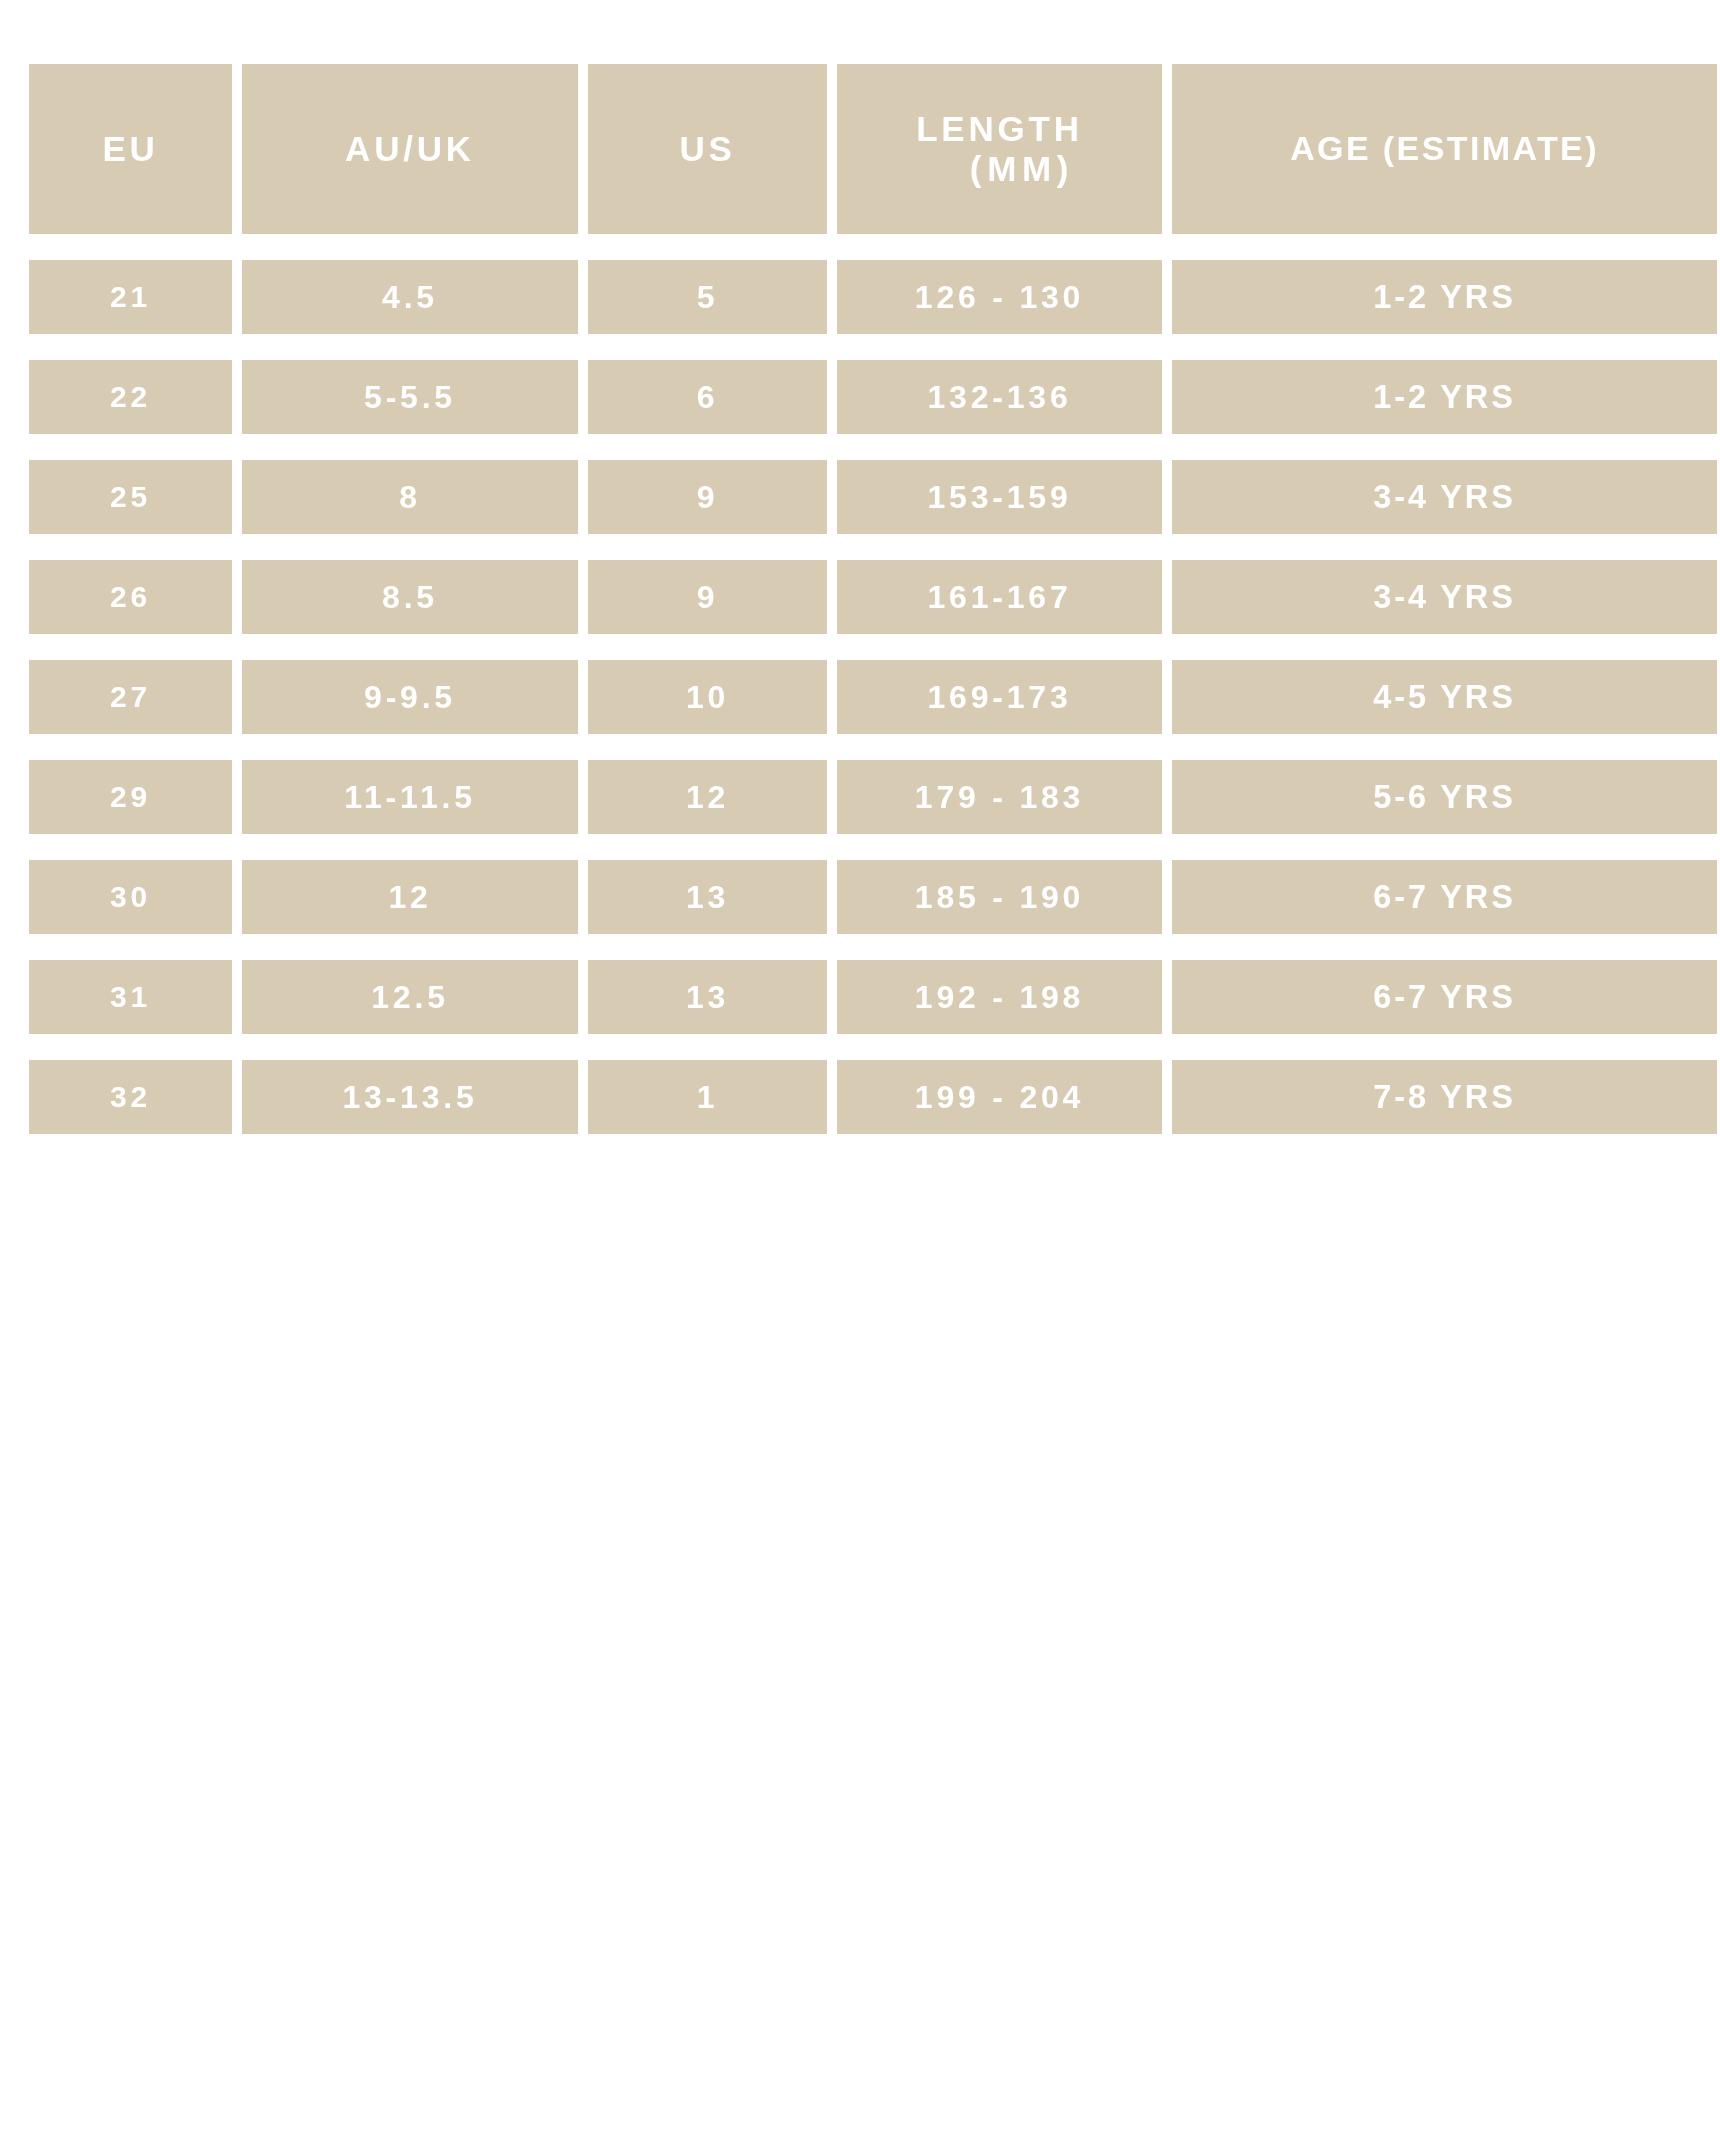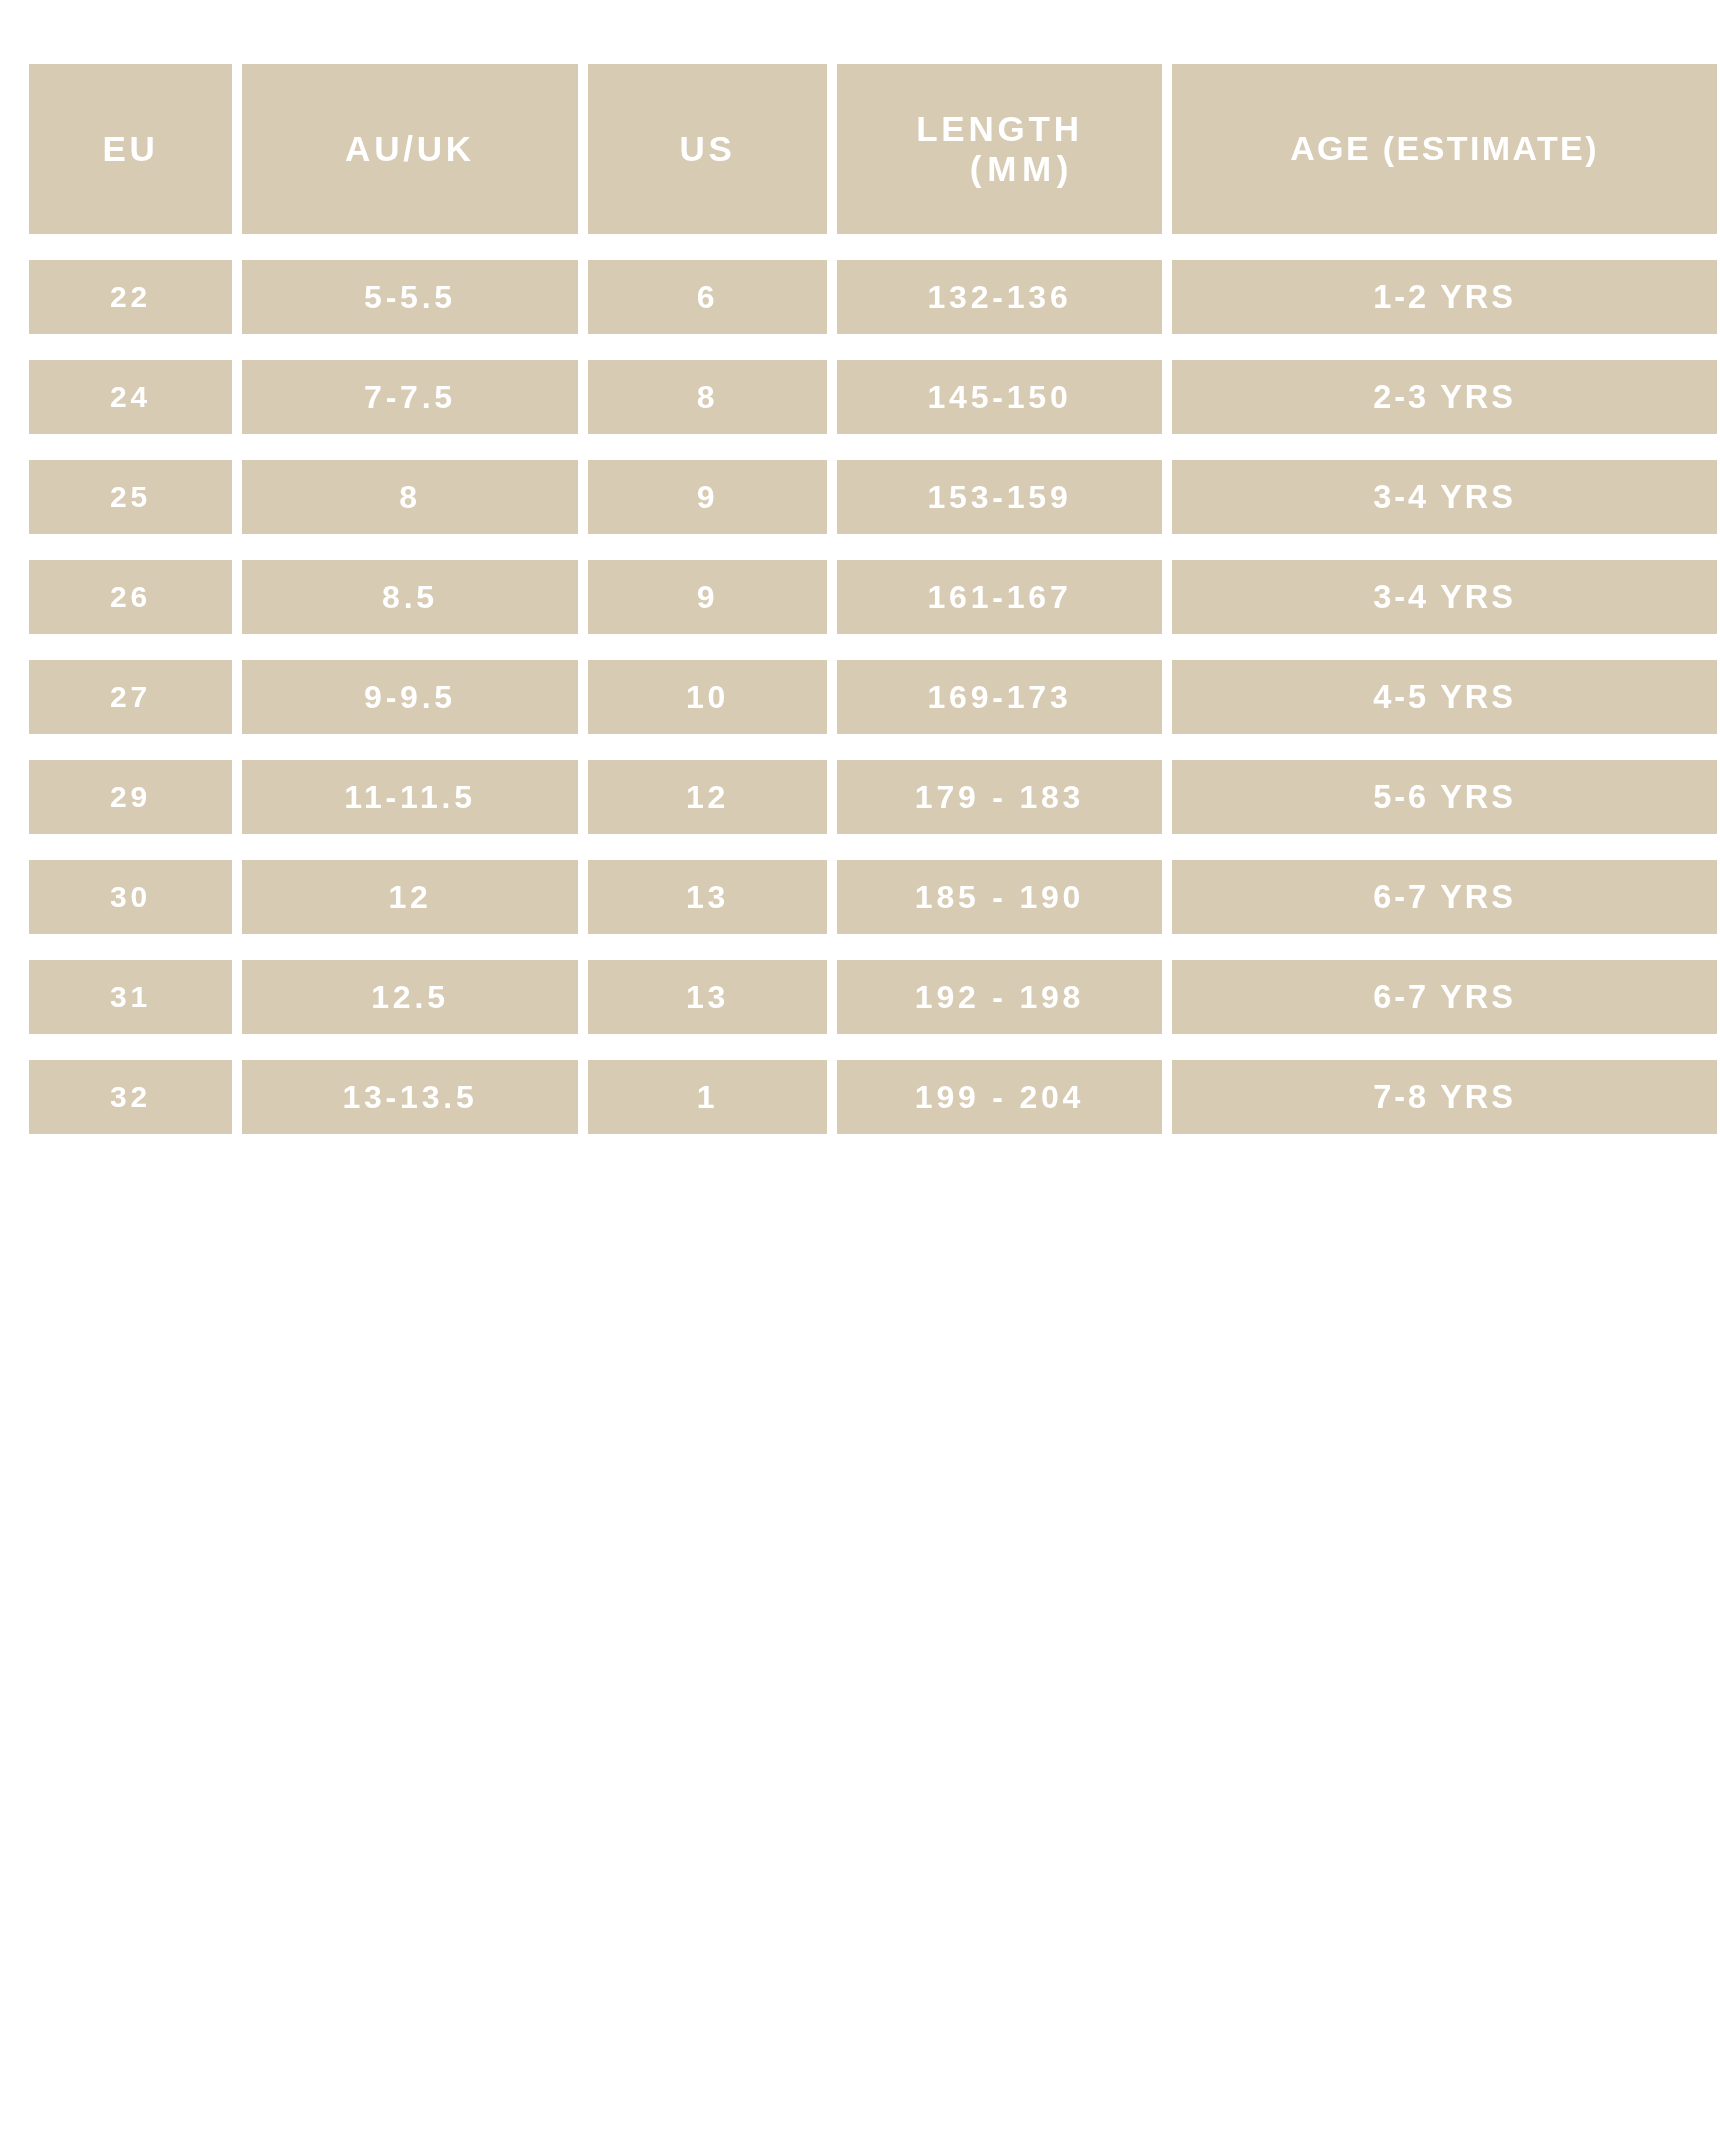--- a/index.html
+++ b/index.html
@@ -93,32 +93,32 @@
         <th class="h-us">US</th>
         <th class="h-len">
           <span>LENGTH</span>
           <span class="len-line2">(MM)</span>
         </th>
         <th class="h-age">AGE (ESTIMATE)</th>
       </tr>
     </thead>
     <tbody>
       <tr>
+        <td class="c-eu-cell">21</td>
+        <td>4.5</td>
+        <td>5</td>
+        <td>126 - 130</td>
+        <td class="c-age-cell">1-2 YRS</td>
+      </tr>
+      <tr>
         <td class="c-eu-cell">22</td>
         <td>5-5.5</td>
         <td>6</td>
         <td>132-136</td>
         <td class="c-age-cell">1-2 YRS</td>
-      </tr>
-      <tr>
-        <td class="c-eu-cell">24</td>
-        <td>7-7.5</td>
-        <td>8</td>
-        <td>145-150</td>
-        <td class="c-age-cell">2-3 YRS</td>
       </tr>
       <tr>
         <td class="c-eu-cell">25</td>
         <td>8</td>
         <td>9</td>
         <td>153-159</td>
         <td class="c-age-cell">3-4 YRS</td>
       </tr>
       <tr>
         <td class="c-eu-cell">26</td>

